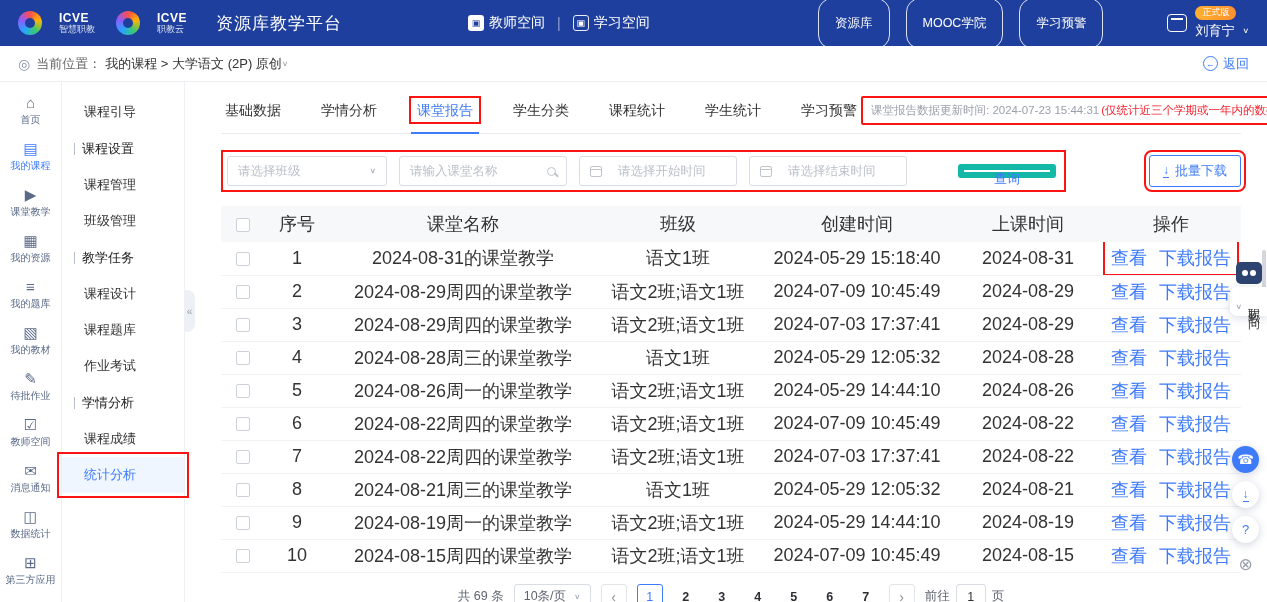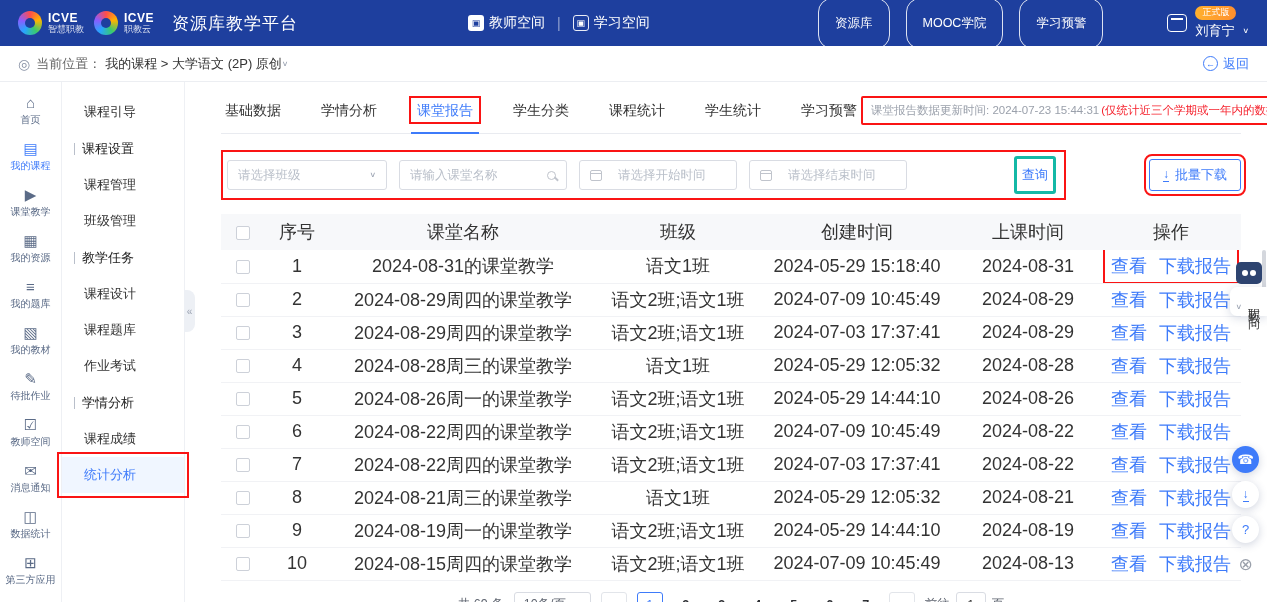--- a/index.html
+++ b/index.html
@@ -3,21 +3,21 @@
 <meta charset="utf-8">
 <style>
   * { margin:0; padding:0; box-sizing:border-box; }
   html,body { width:1267px; height:602px; overflow:hidden; }
   body { position:relative; background:#fff; color:#333;
          font-family:"Liberation Sans","DejaVu Sans",sans-serif; font-size:13px; }
 
   
   .topbar { height:46px; background:#1e3f9e; display:flex; align-items:center;
             padding:0 18px; color:#fff; position:relative; }
-  .logo-group { display:flex; align-items:center; gap:6px; }
+  .logo-group { display:flex; align-items:center; gap:17px; }
   .swirl { width:24px; height:24px; border-radius:50%; flex:0 0 auto; position:relative;
            background:conic-gradient(#ff4d4d,#ffb400,#39c96f,#27a6ff,#8a5cff,#ff4d4d); }
   .swirl::after { content:""; position:absolute; inset:7px; background:#1e3f9e; border-radius:50%; }
   .logo-txt { display:flex; flex-direction:column; line-height:1.05; margin-right:4px; }
   .logo-txt b { font-size:12px; letter-spacing:.5px; }
   .logo-txt i { font-style:normal; font-size:9px; opacity:.85; }
   .platform-title { font-size:17px; margin-left:8px; letter-spacing:1px; white-space:nowrap; }
   .space-nav { position:absolute; left:468px; top:50%; transform:translateY(-50%);
                display:flex; align-items:center; gap:12px; font-size:14px; }
   .space-item { display:inline-flex; align-items:center; cursor:pointer; white-space:nowrap; }
@@ -99,21 +99,21 @@
   .ctl-search { width:168px; }
   .ctl-date { width:158px; gap:16px; }
   .ctl-date .ph { flex:none; }
   .mag { width:9px; height:9px; border:1.5px solid #c0c4cc; border-radius:50%; position:relative;
          flex:0 0 auto; }
   .mag::after { content:""; position:absolute; width:5px; height:1.5px; background:#c0c4cc;
                 transform:rotate(45deg); right:-4px; bottom:-1px; }
   .cal { width:12px; height:11px; border:1.3px solid #c0c4cc; border-radius:2px; position:relative;
          flex:0 0 auto; }
   .cal::before { content:""; position:absolute; top:2px; left:0; right:0; height:1.3px; background:#c0c4cc; }
-  .search-btn { margin-left:auto; height:38px; padding:0 5px; border:3px solid #14b8a6;
+  .search-btn { margin-left:auto; height:14px; padding:0 30px; border:6px solid #14b8a6;
                 color:#3e7bfa; background:#fff; border-radius:3px; font-size:13px; cursor:pointer;
                 font-family:inherit; }
   .batch-btn { margin-left:auto; height:32px; padding:0 13px; border:1px solid #3e7bfa; color:#3e7bfa;
                background:#fff; border-radius:3px; font-size:13px; display:inline-flex;
                align-items:center; gap:6px; cursor:pointer; font-family:inherit; }
   .dl-ic { display:inline-block; line-height:1; border-bottom:1.5px solid currentColor;
            padding-bottom:1px; font-size:12px; }
 
   
   .table { width:100%; border-collapse:collapse; font-size:18px; table-layout:fixed; }
@@ -497,21 +497,21 @@
          <a class="link">查看</a>
          <a class="link">下载报告</a>
        </span></td>
      </tr>
           <tr>
        <td><span class="checkbox"></span></td>
        <td>10</td>
        <td>2024-08-15周四的课堂教学</td>
        <td>语文2班;语文1班</td>
        <td>2024-07-09 10:45:49</td>
-       <td>2024-08-13</td>
+       <td>2024-08-15</td>
        <td><span class="ops">
          <a class="link">查看</a>
          <a class="link">下载报告</a>
        </span></td>
      </tr>
         </tbody>
     </table>
 
     <div class="pagination">
         <span>共 69 条</span>

